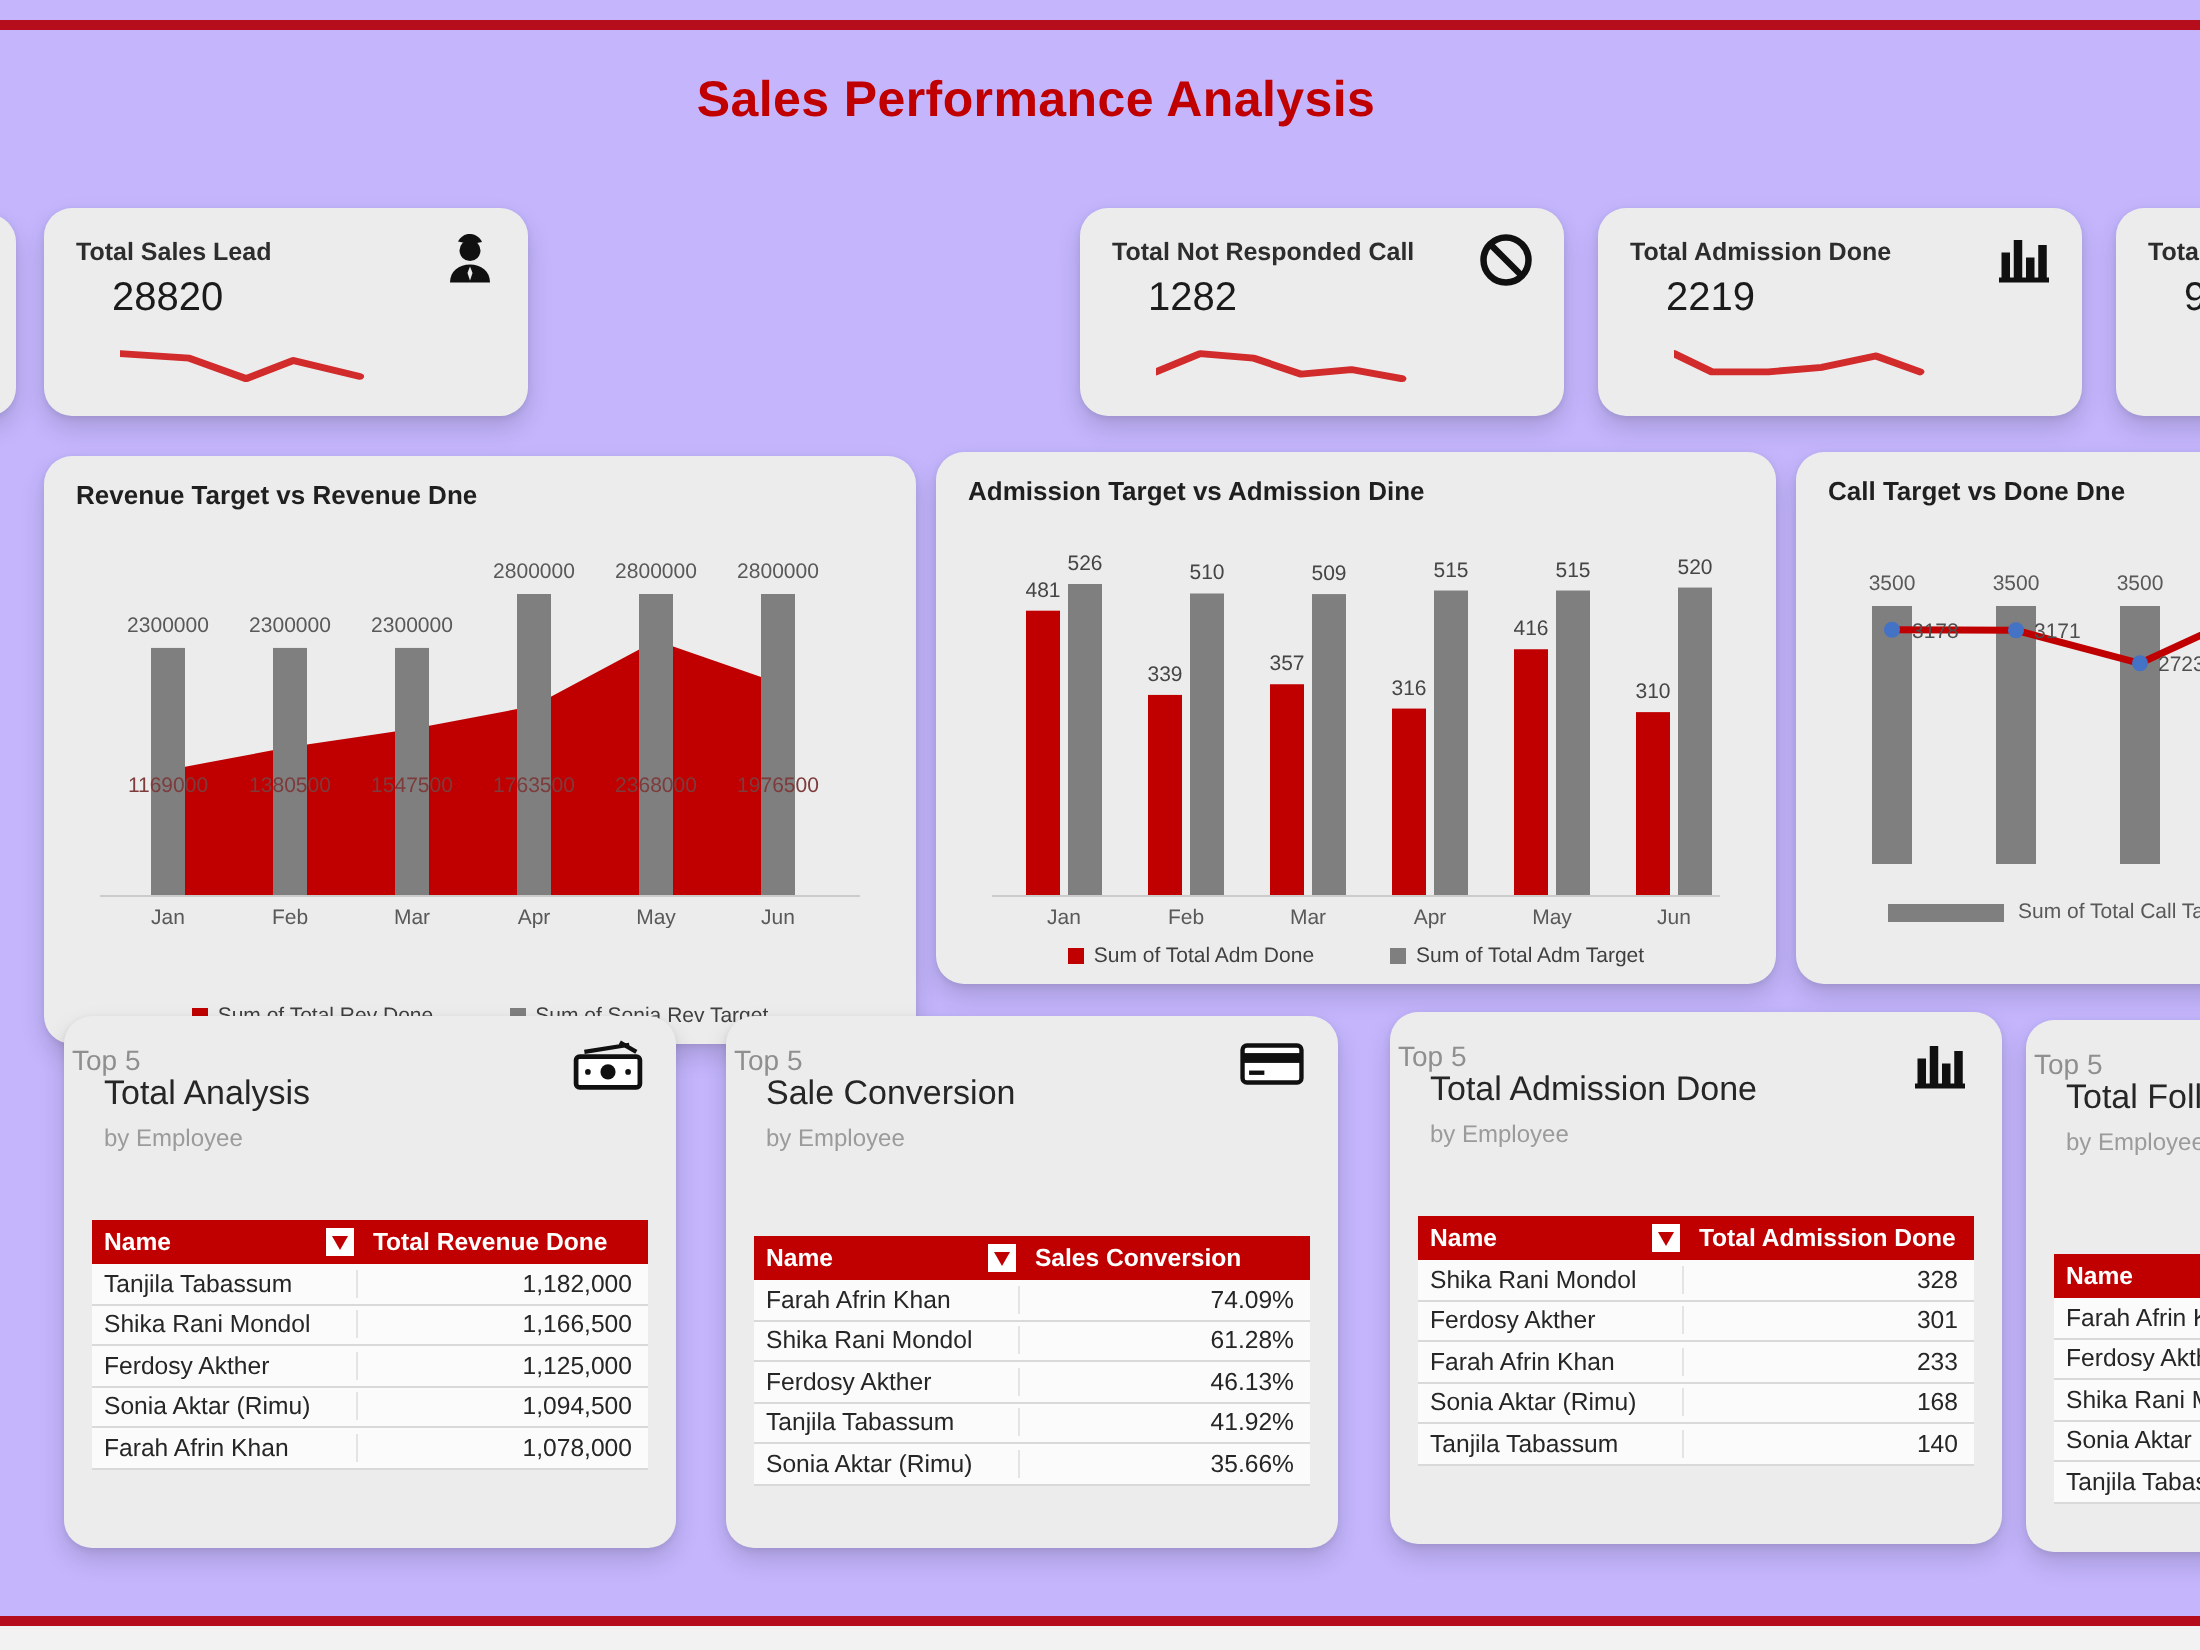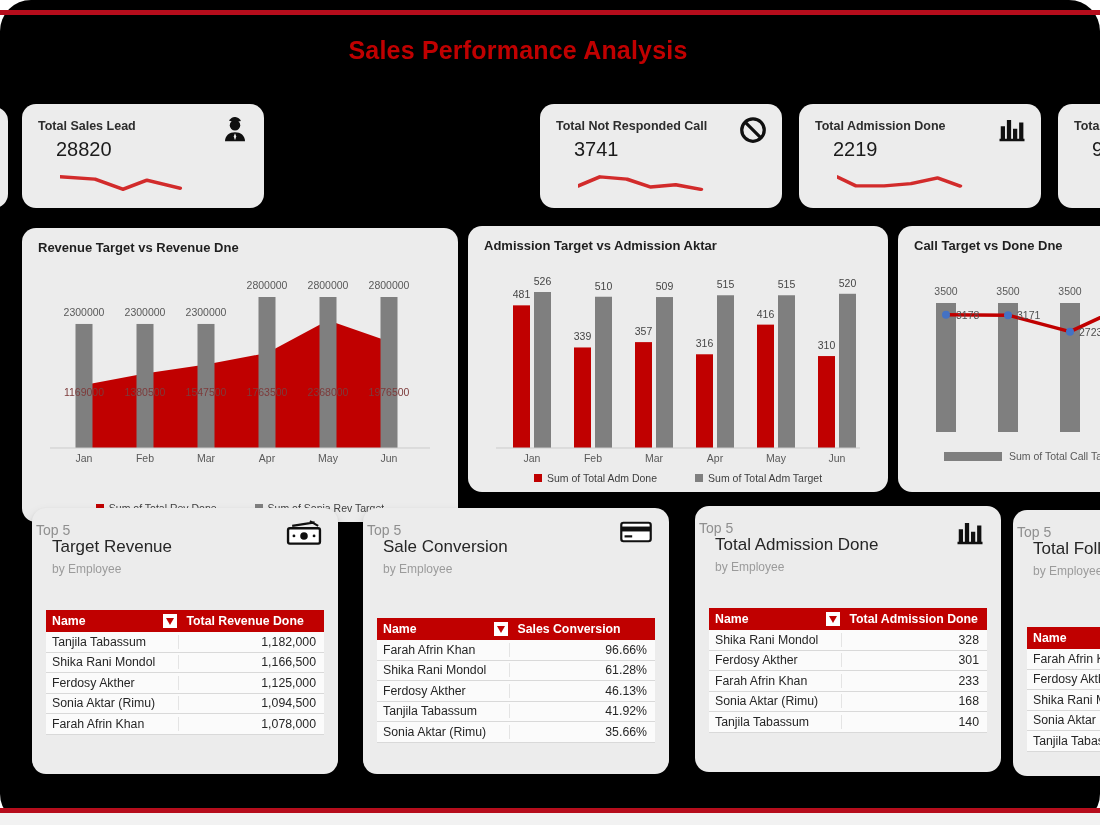--- a/index.html
+++ b/index.html
@@ -1,18 +1,18 @@
 <!DOCTYPE html>
 <html><head>
 <meta charset="utf-8">
 <style>
   html,body{margin:0;padding:0;}
   body{width:1100px;height:825px;overflow:hidden;background:#ffffff;
        font-family:"Liberation Sans","DejaVu Sans",sans-serif;}
-  .page{position:relative;width:1100px;height:825px;background:#000000;border-radius:31px;}
+  .page{position:relative;width:1100px;height:825px;background:#c4b5fd;}
   .topline{position:absolute;left:0;top:10px;width:1100px;height:5px;background:#b60d1c;}
   .bottomline{position:absolute;left:0;top:808px;width:1100px;height:5px;background:#b60d1c;}
   .bottomstrip{position:absolute;left:0;top:813px;width:1100px;height:12px;background:#f2f2f2;}
   .title{position:absolute;top:36px;left:0;width:1036px;text-align:center;margin:0;
          font-size:25px;font-weight:bold;color:#c00000;letter-spacing:.2px;}
   .card{position:absolute;background:#ececec;border-radius:14px;
         box-shadow:0 6px 12px rgba(0,0,0,.15),0 1px 3px rgba(0,0,0,.08);}
   
   .kpi{top:104px;width:242px;height:104px;}
   .kpi-label{position:absolute;left:16px;top:15px;font-size:12.5px;font-weight:bold;color:#2d2d2d;white-space:nowrap;}
@@ -82,21 +82,21 @@
 
 
   <div class="card kpi" style="left:540px">
     <div class="kpi-label">Total Not Responded Call</div>
     <div class="kpi-icon">
       <svg width="30" height="30" viewBox="0 0 24 24" fill="none" stroke="#101010">
         <circle cx="12" cy="12" r="9" stroke-width="2.6"></circle>
         <line x1="5.9" y1="5.9" x2="18.1" y2="18.1" stroke-width="2.6"></line>
       </svg>
     </div>
-    <div class="kpi-value">3741</div>
+    <div class="kpi-value">1282</div>
     <svg class="spark" width="126" height="25" viewBox="0 0 80 22" preserveAspectRatio="none">
         <polyline points="0,14 14,6 31,8 46,15 62,13 78,17" fill="none" stroke="#d22b2b" stroke-width="3" stroke-linecap="round" stroke-linejoin="round"></polyline>
       </svg>
   </div>
 
   <div class="card kpi" style="left:799px">
     <div class="kpi-label">Total Admission Done</div>
     <div class="kpi-icon">
       <svg width="30" height="30" viewBox="0 0 24 24" fill="#101010">
         <rect x="3" y="9" width="3.4" height="11"></rect>
@@ -153,21 +153,21 @@
         <span>Sum of Total Rev Done</span>
       </span>
       <span class="legend-item">
         <span class="sw" style="background: rgb(127, 127, 127);"></span>
         <span>Sum of Sonia Rev Target</span>
       </span>
     </div>
   </div>
 
   <div class="card chartcard c2">
-    <h3 class="chart-title">Admission Target vs Admission Aktar</h3>
+    <h3 class="chart-title">Admission Target vs Admission Dine</h3>
     <svg id="adm-svg" class="chart" width="420" height="206">
         <rect x="45" y="45.34600760456274" width="17" height="142.65399239543726" fill="#c00000"></rect>
         <rect x="66" y="32" width="17" height="156" fill="#7f7f7f"></rect>
         <text x="53.5" y="38.34600760456274" text-anchor="middle" font-size="10.5" fill="#454545">481</text>
         <text x="74.5" y="25" text-anchor="middle" font-size="10.5" fill="#454545">526</text>
         <text x="64" y="202" text-anchor="middle" font-size="10.5" fill="#595959">Jan</text>
         <rect x="106" y="87.46007604562737" width="17" height="100.53992395437263" fill="#c00000"></rect>
         <rect x="127" y="36.74524714828897" width="17" height="151.25475285171103" fill="#7f7f7f"></rect>
         <text x="114.5" y="80.46007604562737" text-anchor="middle" font-size="10.5" fill="#454545">339</text>
         <text x="135.5" y="29.745247148288968" text-anchor="middle" font-size="10.5" fill="#454545">510</text>
@@ -224,21 +224,21 @@
         <text x="181" y="75.638" font-size="10.5" fill="#4f4f4f">2723</text>
       </svg>
     <div class="legend-left">
       <span class="sw-wide" style="background: rgb(127, 127, 127);"></span>
       <span>Sum of Total Call Target</span>
     </div>
   </div>
 
   <div class="card tcard t1">
     <div class="t-top">Top 5</div>
-    <div class="t-title">Target Revenue</div>
+    <div class="t-title">Total Analysis</div>
     <div class="t-sub">by Employee</div>
     <div class="t-icon">
       <svg width="36" height="26" viewBox="0 0 30 22">
         <path d="M5 5 L24 2 M20 1 L27 5" stroke="#101010" stroke-width="1.8" fill="none"></path>
         <rect x="1.5" y="7" width="27" height="13" rx="1.5" fill="#ffffff" stroke="#101010" stroke-width="2"></rect>
         <circle cx="15" cy="13.5" r="3.2" fill="#101010"></circle>
         <circle cx="6.5" cy="13.5" r="1.2" fill="#101010"></circle>
         <circle cx="23.5" cy="13.5" r="1.2" fill="#101010"></circle>
       </svg>
     </div>
@@ -294,21 +294,21 @@
           <span>Name</span>
           <span class="filterbox">
               <span class="funnel"></span>
             </span>
         </div>
         <div class="th-val">Sales Conversion</div>
       </div>
       <div class="tbl-body">
           <div class="row">
             <div class="cell-name">Farah Afrin Khan</div>
-            <div class="cell-val">96.66%</div>
+            <div class="cell-val">74.09%</div>
           </div>
           <div class="row">
             <div class="cell-name">Shika Rani Mondol</div>
             <div class="cell-val">61.28%</div>
           </div>
           <div class="row">
             <div class="cell-name">Ferdosy Akther</div>
             <div class="cell-val">46.13%</div>
           </div>
           <div class="row">

